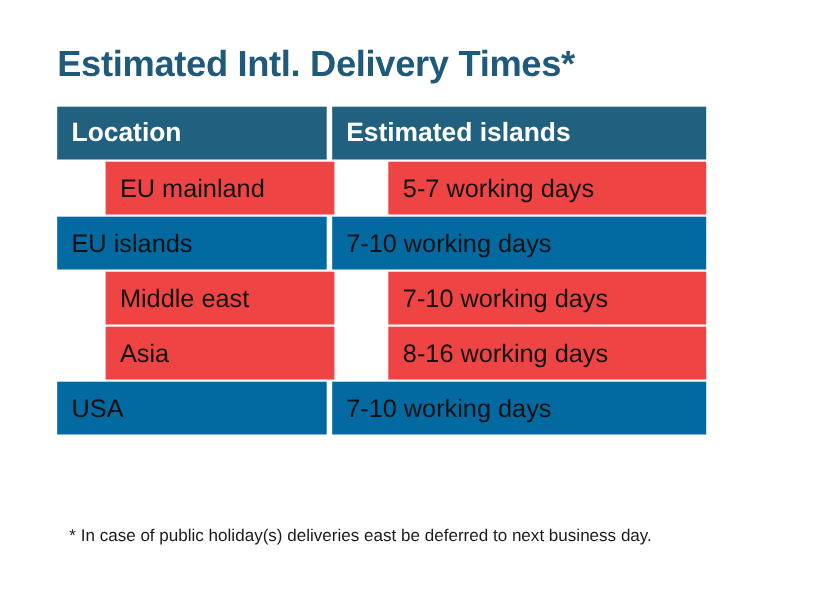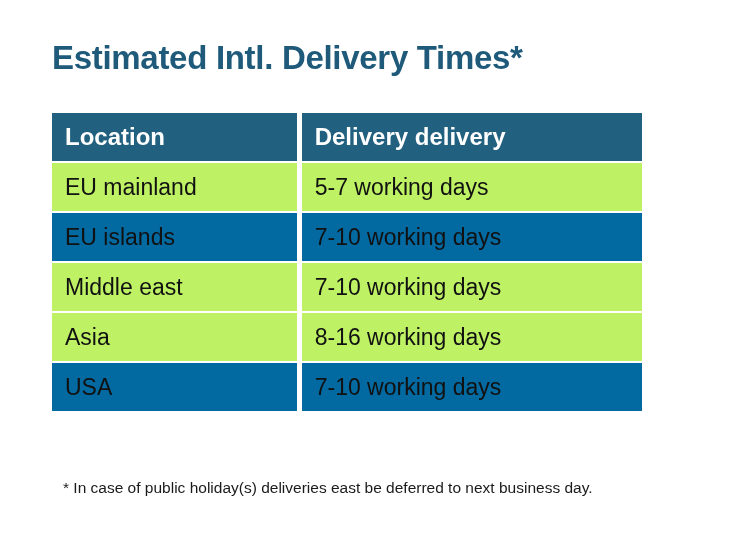--- a/index.html
+++ b/index.html
@@ -31,21 +31,21 @@
     font-weight: 700;
     letter-spacing: -0.3px;
     color: #1F5A7A;
     line-height: 40px;
     white-space: nowrap;
   }
 
   .table {
     position: absolute;
     left: 52px;
-    top: 113px;
+    top: 97px;
     width: 590px;
   }
 
   .row {
     display: flex;
     width: 100%;
     margin-bottom: 2px;
   }
 
   .cell {
@@ -72,21 +72,22 @@
 
   .row.header .cell {
     background: #21607F;
     color: #ffffff;
     font-weight: 700;
     font-size: 24px;
     height: 48px;
   }
 
   .row.band-dark .cell {
-    background: #bef264;
+    background: #ef4444;
+    margin-left: 44px;
   }
 
   .row.band-light .cell {
     background: #0369a1;
   }
 
   .footnote {
     position: absolute;
     left: 63px;
     top: 478px;
@@ -100,21 +101,21 @@
 <body>
 
 <div class="page">
 
   <div class="title">Estimated Intl. Delivery Times*</div>
 
   <div class="table">
 
     <div class="row header">
       <div class="cell col-location">Location</div>
-      <div class="cell col-delivery">Delivery delivery</div>
+      <div class="cell col-delivery">Estimated islands</div>
     </div>
 
     <div class="row band-dark">
       <div class="cell col-location">EU mainland</div>
       <div class="cell col-delivery">5-7 working days</div>
     </div>
 
     <div class="row band-light">
       <div class="cell col-location">EU islands</div>
       <div class="cell col-delivery">7-10 working days</div>

